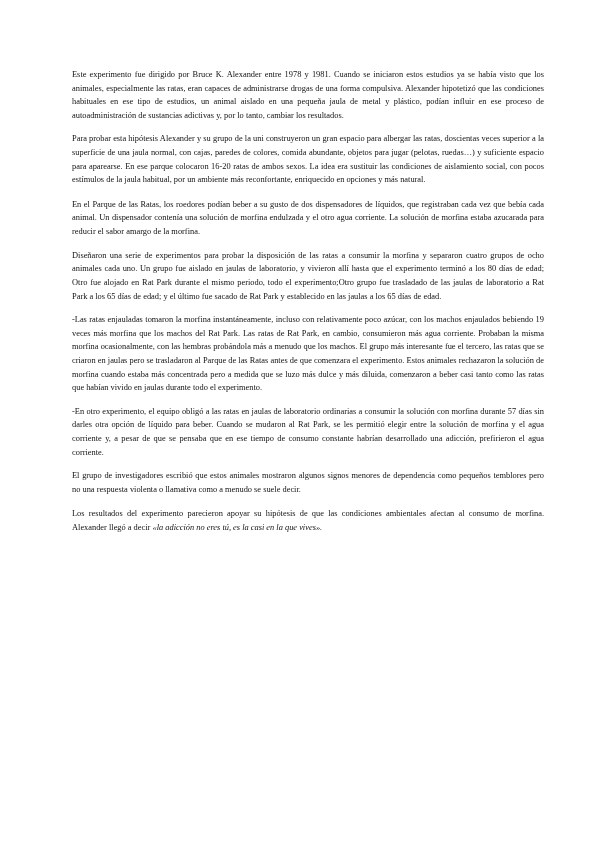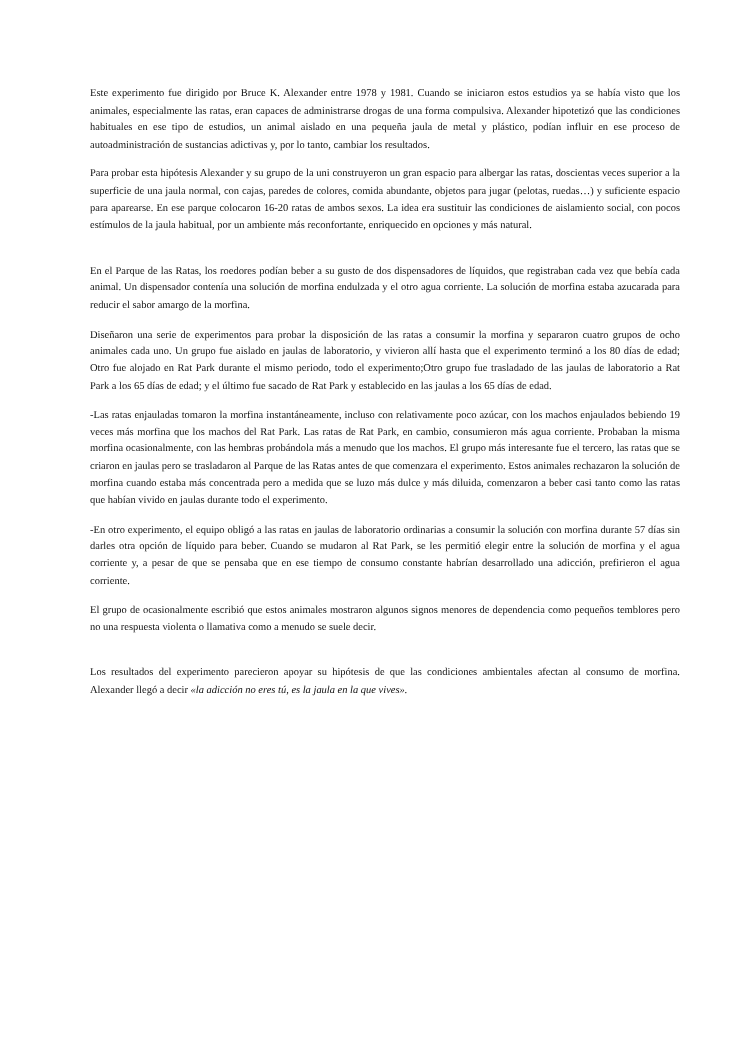--- a/index.html
+++ b/index.html
@@ -30,36 +30,36 @@
   .para {
     margin: 0 0 0 0;
     text-align: justify;
     text-justify: inter-word;
     hyphens: none;
   }
   .para + .para {
     margin-top: 10px;
   }
   .para.gap-before {
-    margin-top: 23px;
+    margin-top: 11px;
   }
   .emphasis {
     font-style: italic;
   }
 </style>
 </head>
 <body>
 
 <div class="page">
   <div class="doc-body">
 
     <p class="para">Este experimento fue dirigido por Bruce K. Alexander entre 1978 y 1981. Cuando se iniciaron estos estudios ya se había visto que los animales, especialmente las ratas, eran capaces de administrarse drogas de una forma compulsiva. Alexander hipotetizó que las condiciones habituales en ese tipo de estudios, un animal aislado en una pequeña jaula de metal y plástico, podían influir en ese proceso de autoadministración de sustancias adictivas y, por lo tanto, cambiar los resultados.</p>
     <p class="para">Para probar esta hipótesis  Alexander y su grupo de la uni construyeron un gran espacio para albergar las ratas, doscientas veces superior a la superficie de una jaula normal,  con cajas, paredes de colores, comida abundante, objetos para jugar (pelotas, ruedas…) y suficiente espacio para aparearse. En ese parque colocaron 16-20 ratas de ambos sexos. La idea era sustituir las condiciones de aislamiento social, con pocos estímulos de la jaula habitual, por un ambiente más reconfortante, enriquecido en opciones y más natural.</p>
     <p class="para gap-before">En el Parque de las Ratas, los roedores podían beber a su gusto de dos dispensadores de líquidos, que registraban cada vez que bebía cada animal. Un dispensador contenía una solución de morfina endulzada y el otro agua corriente. La solución de morfina estaba azucarada para reducir el sabor amargo de la morfina.</p>
     <p class="para">Diseñaron una serie de experimentos para probar la disposición de las ratas a consumir la morfina y separaron cuatro grupos de ocho animales cada uno. Un grupo fue aislado en jaulas de laboratorio, y vivieron allí hasta que el experimento terminó a los 80 días de edad; Otro fue alojado en Rat Park durante el mismo periodo, todo el experimento;Otro grupo fue trasladado de las jaulas de laboratorio a Rat Park a los 65 días de edad; y el último fue sacado de Rat Park y establecido en las jaulas a los 65 días de edad.</p>
     <p class="para">-Las ratas enjauladas tomaron la morfina instantáneamente, incluso con relativamente poco azúcar, con los machos enjaulados bebiendo 19 veces más morfina que los machos del Rat Park. Las ratas de Rat Park, en cambio, consumieron más agua corriente. Probaban la misma morfina ocasionalmente, con las hembras probándola más a menudo que los machos. El grupo más interesante fue el tercero, las ratas que se criaron en jaulas pero se trasladaron al Parque de las Ratas antes de que comenzara el experimento. Estos animales rechazaron la solución de morfina cuando estaba más concentrada pero a medida que se luzo más dulce y más diluida, comenzaron a beber casi tanto como las ratas que habían vivido en jaulas durante todo el experimento.</p>
     <p class="para">-En otro experimento, el equipo obligó a las ratas en jaulas de laboratorio ordinarias a consumir la solución con morfina durante 57 días sin darles otra opción de líquido para beber. Cuando se mudaron al Rat Park, se les permitió elegir entre la solución de morfina y el agua corriente y, a pesar de que se pensaba que en ese tiempo de consumo constante habrían desarrollado una adicción, prefirieron el agua corriente.</p>
-    <p class="para">El grupo de ocasionalmente escribió que estos animales mostraron algunos signos menores de dependencia como pequeños temblores pero no una respuesta violenta o llamativa como a menudo se suele decir.</p>
+    <p class="para">El grupo de investigadores escribió que estos animales mostraron algunos signos menores de dependencia como pequeños temblores pero no una respuesta violenta o llamativa como a menudo se suele decir.</p>
 
-    <p class="para gap-before"><span>Los resultados del experimento parecieron apoyar su hipótesis de que las condiciones ambientales afectan al consumo de morfina. Alexander llegó a decir </span><span class="emphasis">«la adicción no eres tú, es la jaula en la que vives».</span></p>
+    <p class="para gap-before"><span>Los resultados del experimento parecieron apoyar su hipótesis de que las condiciones ambientales afectan al consumo de morfina. Alexander llegó a decir </span><span class="emphasis">«la adicción no eres tú, es la casi en la que vives».</span></p>
 
   </div>
 </div>
 
 </body></html>

